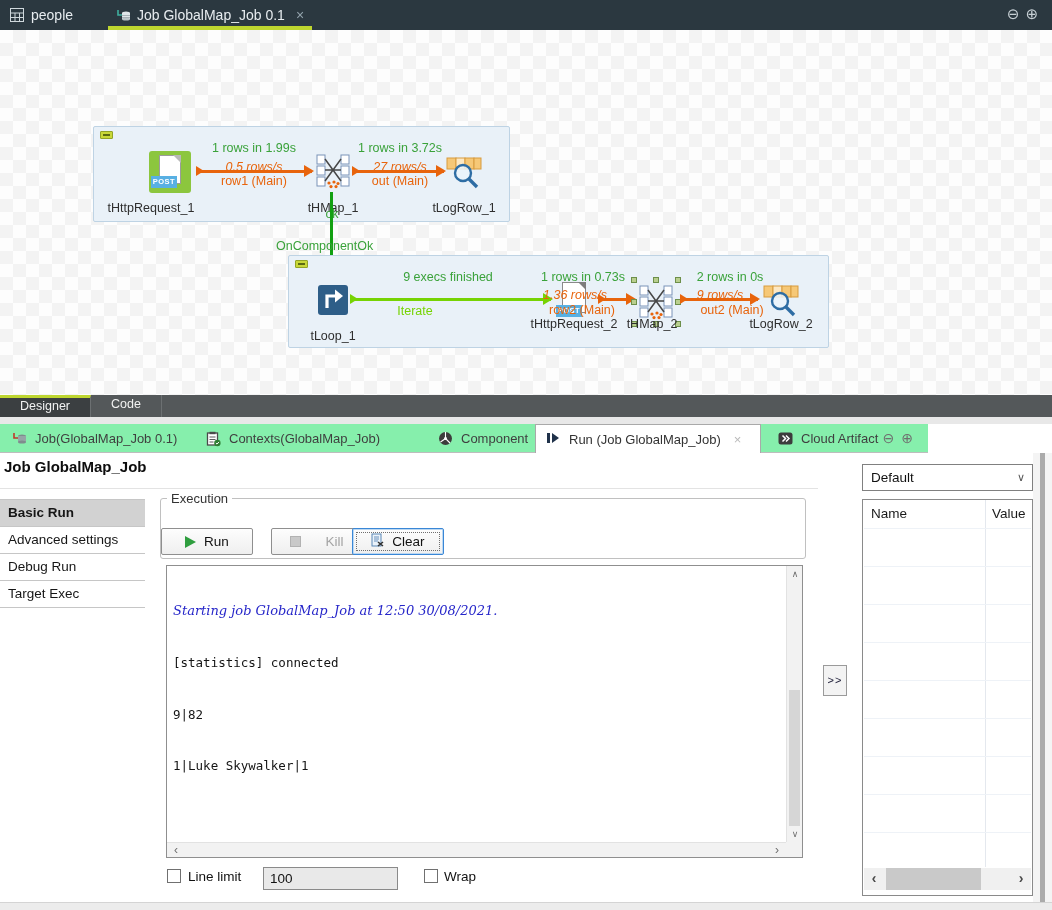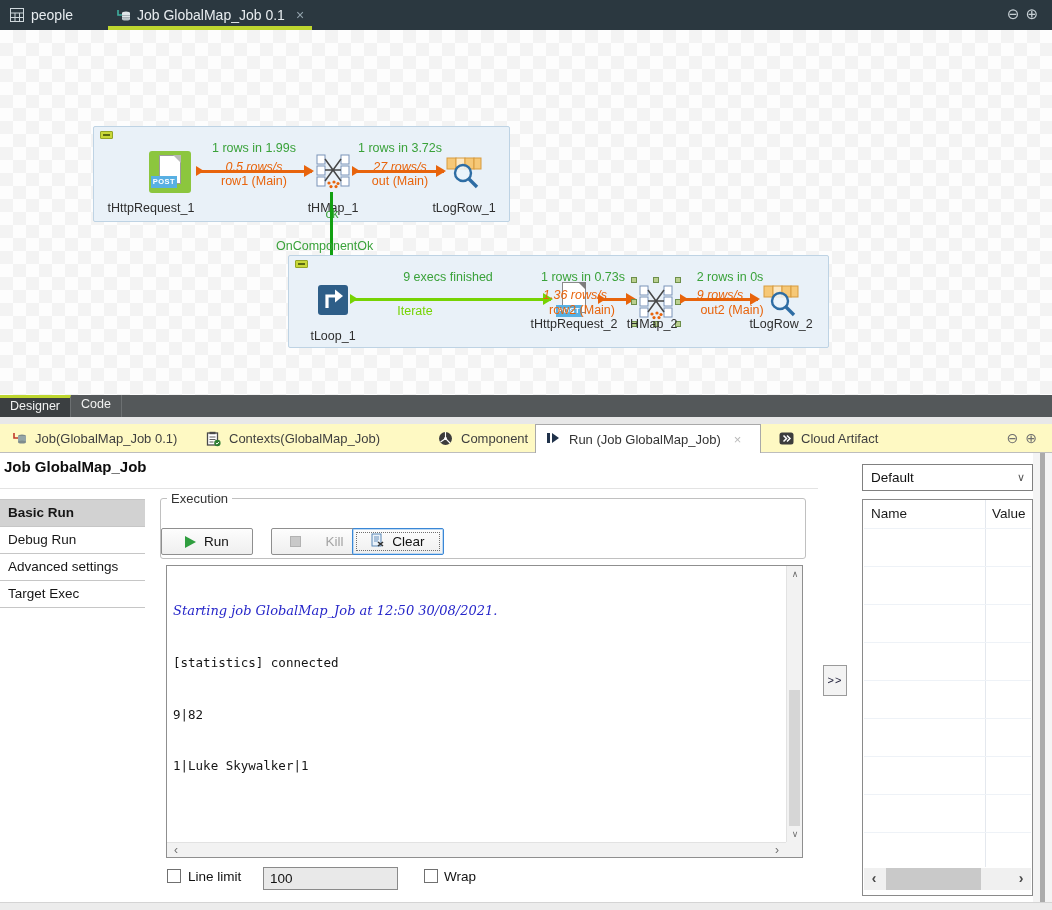--- a/index.html
+++ b/index.html
@@ -49,26 +49,26 @@
   .ico-http .page { position:absolute; left:10px; top:4px; width:22px; height:29px; background:#fff; border:1px solid #9b9b9b; }
   .ico-http .fold { position:absolute; right:-1px; top:-1px; width:0; height:0; border-top:8px solid #b9b9b9; border-left:8px solid transparent; }
   .ico-http.plain .page { left:8px; top:2px; width:24px; height:31px; border-color:#8a8a8a; }
   .ico-http.plain .fold { border-top-color:#7d7d7d; }
   .ico-http .post { position:absolute; left:2px; bottom:5px; width:26px; height:12px; background:#58b0e3; color:#fff;
                     font-size:7.5px; font-weight:bold; text-align:center; line-height:12px; letter-spacing:.5px; }
   .handle { position:absolute; width:6px; height:6px; background:#b9cf8e; border:1px solid #6d8f4a; }
 
   
   .designerbar { position:absolute; left:0; top:395px; width:1052px; height:22px; background:#54585a; display:flex; }
-  .dtab { color:#f2f2f2; font-size:12.5px; padding:0 10px; line-height:19px; height:22px; border-right:1px solid #6c7072; }
+  .dtab { color:#f2f2f2; font-size:12.5px; padding:0 20px; line-height:19px; height:22px; border-right:1px solid #6c7072; }
   .dtab.active { background:#3b3f41; border-top:3px solid #bed62f; line-height:17px; }
   .gapstrip { position:absolute; left:0; top:417px; width:1052px; height:7px; background:#e8e8e8; }
 
   
-  .viewtabs { position:absolute; left:0; top:424px; width:1052px; height:29px; background:#fef9c3; border-bottom:1px solid #bdbdbd; }
+  .viewtabs { position:absolute; left:0; top:424px; width:928px; height:29px; background:#86efac; border-bottom:1px solid #bdbdbd; }
   .vtab { position:absolute; top:0; height:29px; display:flex; align-items:center; gap:7px; font-size:13px; color:#3f3f3f; padding:0 10px; }
   .vtab.active { background:#fff; border:1px solid #a9a9a9; border-bottom:none; height:29px; color:#333; }
   .vtab .vclose { color:#b9b9b9; font-size:13px; margin-left:6px; }
   .view-winicons { position:absolute; right:8px; top:6px; color:#6f6f6f; font-size:14px; letter-spacing:7px; }
   .vico { width:16px; height:16px; display:inline-block; }
 
   
   .runview { position:absolute; left:0; top:453px; width:1052px; height:449px; background:#fff; }
   .rv-title { position:absolute; left:4px; top:5px; font-size:15px; font-weight:bold; color:#0d0d0d; }
   .rv-sep { position:absolute; left:0; top:35px; width:818px; border-top:1px solid #e3e3e3; }
@@ -354,40 +354,40 @@
     <div class="vtab active" style="left:535px; width:226px;">
       <span class="vico">
         <svg width="14" height="14" viewBox="0 0 14 14">
             <rect x="1" y="2" width="3" height="10" fill="#20324a"></rect>
             <path d="M6 2 l7 5 -7 5 z" fill="#20324a"></path>
           </svg>
       </span>
       <span>Run (Job GlobalMap_Job)</span>
       <span class="vclose">×</span>
     </div>
-    <div class="vtab" style="left:768px;text-align:right;">
+    <div class="vtab" style="left:768px;">
       <span class="vico">
         <svg width="15" height="15" viewBox="0 0 15 15">
             <rect x="0.5" y="1.5" width="14" height="12" rx="2.5" fill="#3c3c3c"></rect>
             <path d="M4.5 4.5 l3 3 -3 3 M8 4.5 l3 3 -3 3" stroke="#fff" stroke-width="1.5" fill="none"></path>
           </svg>
       </span>
       <span>Cloud Artifact</span>
     </div>
     <div class="view-winicons"><span>⊖</span><span>⊕</span></div>
   </div>
 
   <div class="runview">
     <div class="rv-title">Job GlobalMap_Job</div>
     <div class="rv-sep"></div>
 
     <div class="runmenu">
       <div class="mi sel">Basic Run</div>
+      <div class="mi">Advanced settings</div>
       <div class="mi">Debug Run</div>
-      <div class="mi">Advanced settings</div>
       <div class="mi">Target Exec</div>
     </div>
 
     <fieldset class="execbox">
       <legend>Execution</legend>
       <div class="btn" style="left:0;text-align:center;">
         <span class="play"></span>
         <span>Run</span>
       </div>
       <div class="btn disabled" style="left:110px;gap:24px;">

